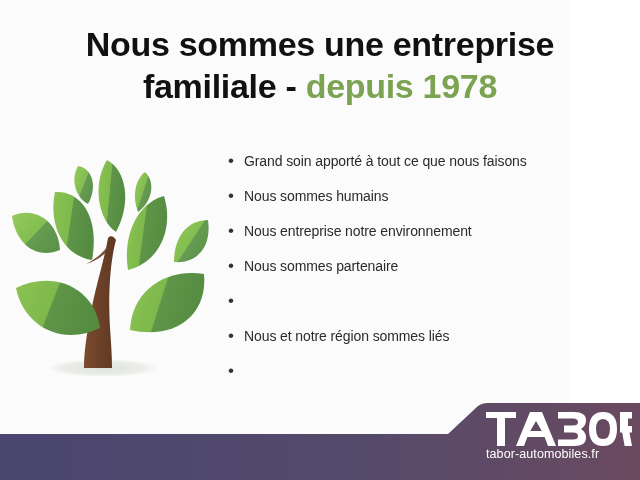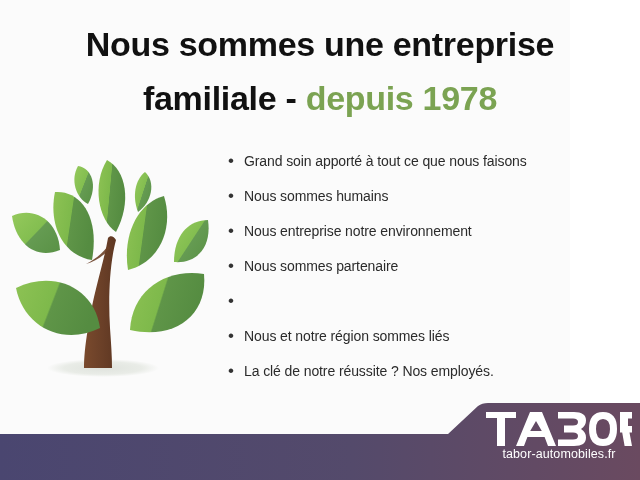--- a/index.html
+++ b/index.html
@@ -25,21 +25,21 @@
     text-align:center;
     line-height:1.06;
   }
   .title-line {
     font-size:34px;
     font-weight:bold;
     color:#111111;
     letter-spacing:-0.3px;
     white-space:nowrap;
   }
-  .title-line.second { margin-top:18px; }
+  .title-line.second { margin-top:6px; }
   .title-accent { color:#7ba352; }
   .title-dash { color:#111111; }
 
   
   .tree-wrap {
     position:absolute;
     left:8px; top:150px;
     width:205px; height:240px;
   }
   .tree-wrap svg { display:block; width:100%; height:100%; }
@@ -82,21 +82,20 @@
     position:absolute;
     left:486px; top:412px;
     width:146px;
   }
   .logo-mark { display:block; width:146px; height:34px; }
   .logo-tagline {
     margin-top:1px;
     font-size:12.5px;
     color:#ffffff;
     letter-spacing:0.1px;
-    text-align:center;
     white-space:nowrap;
   }
 </style>
 </head>
 <body>
 
 <div id="slide">
 
   <div class="title-block">
     <div class="title-line">Nous sommes une entreprise</div>
@@ -214,21 +213,20 @@
     </div>
     <div class="bullet-row">
       <span class="bullet-dot">•</span>
     </div>
     <div class="bullet-row">
       <span class="bullet-dot">•</span>
       <span class="bullet-text">Nous et notre région sommes liés</span>
     </div>
     <div class="bullet-row">
       <span class="bullet-dot">•</span>
-      <span class="bullet-text">La clé de notre réussite ? Nos employés.</span>
     </div>
   </div>
 
   <div class="footer">
     <svg viewBox="0 0 640 480" xmlns="http://www.w3.org/2000/svg">
       <defs>
         <linearGradient id="footerGrad" x1="0" y1="0" x2="1" y2="0">
           <stop offset="0%" stop-color="#4a4670"></stop>
           <stop offset="55%" stop-color="#544a6b"></stop>
           <stop offset="100%" stop-color="#6a4a60"></stop>

